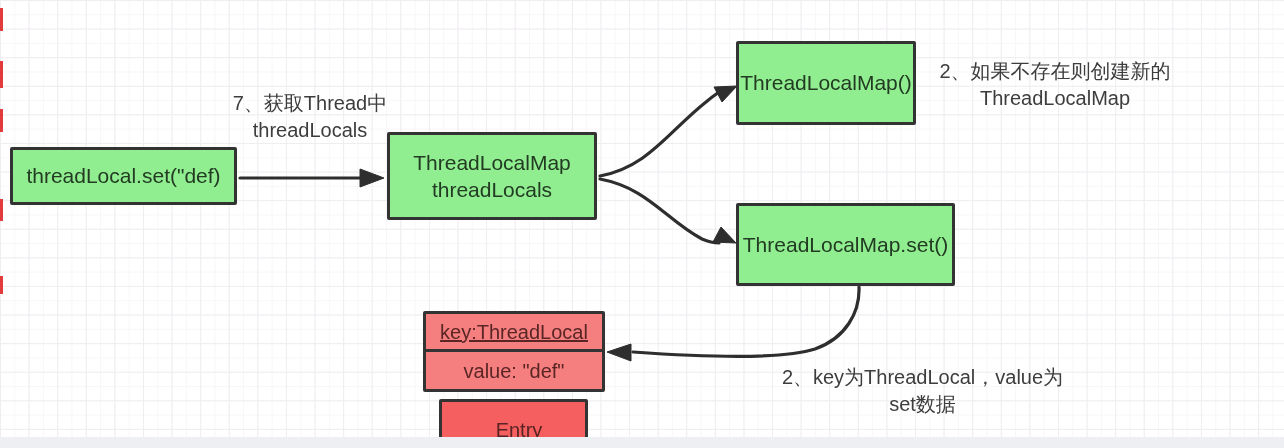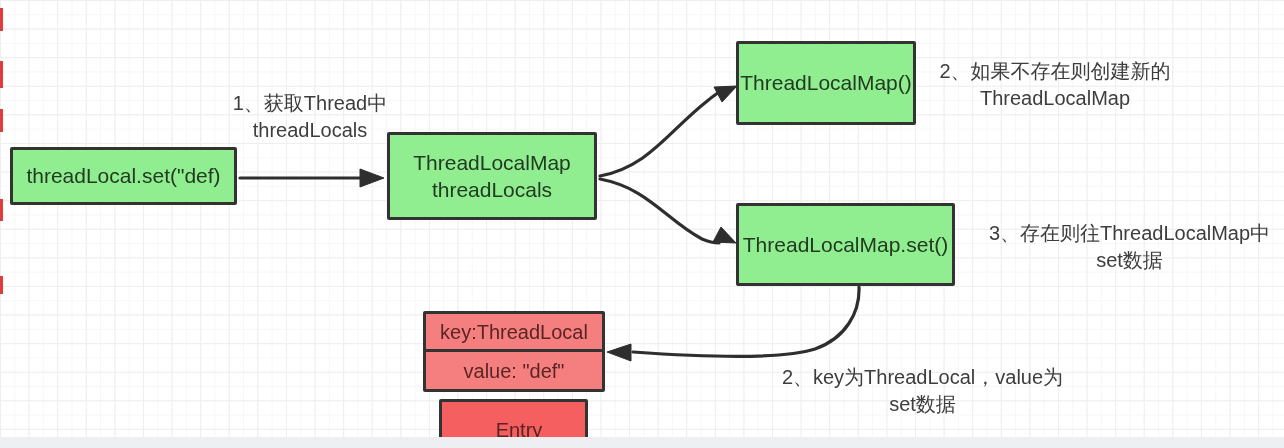--- a/index.html
+++ b/index.html
@@ -39,21 +39,21 @@
     white-space:nowrap;
   }
   svg.arrows{position:absolute;left:0;top:0;pointer-events:none;}
   .edge-mark{position:absolute;left:0;width:3px;background:var(--mark,#e23b3b);}
   .bottom-band{position:absolute;left:0;top:437px;width:1284px;height:11px;background:#edeff2;}
   
   #n-set{left:10px;top:147px;width:227px;height:58px;}
   #n-field{left:387px;top:132px;width:210px;height:88px;}
   #n-newmap{left:736px;top:41px;width:180px;height:84px;}
   #n-mapset{left:736px;top:203px;width:219px;height:83px;}
-  #n-key{left:423px;top:311px;width:182px;height:41px;}
+  #n-key{left:423px;top:311px;width:182px;height:41px;text-decoration:underline;}
   #n-value{left:423px;top:349px;width:182px;height:43px;}
   #n-entry{left:439px;top:399px;width:149px;height:61px;padding-left:11px;}
   #a-1{left:215px;top:90px;width:190px;}
   #a-2{left:915px;top:58px;width:280px;text-align:center;}
   #a-3{left:975px;top:220px;width:309px;}
   #a-4{left:765px;top:364px;width:315px;}
 </style>
 </head>
 <body>
 
@@ -105,30 +105,26 @@
 
   <div class="node pink" id="n-value">
     <span>value: "def"</span>
   </div>
 
   <div class="node red" id="n-entry">
     <span>Entry</span>
   </div>
 
   <div class="ann" id="a-1">
-    <div>1、获取Thread中</div>
+    <div>7、获取Thread中</div>
     <div>threadLocals</div>
   </div>
   <div class="ann" id="a-2">
     <div>2、如果不存在则创建新的</div>
     <div>ThreadLocalMap</div>
-  </div>
-  <div class="ann" id="a-3">
-    <div>3、存在则往ThreadLocalMap中</div>
-    <div>set数据</div>
   </div>
   <div class="ann" id="a-4">
     <div>2、key为ThreadLocal，value为</div>
     <div>set数据</div>
   </div>
 
   <div class="bottom-band"></div>
 </div>
 
 </body></html>

